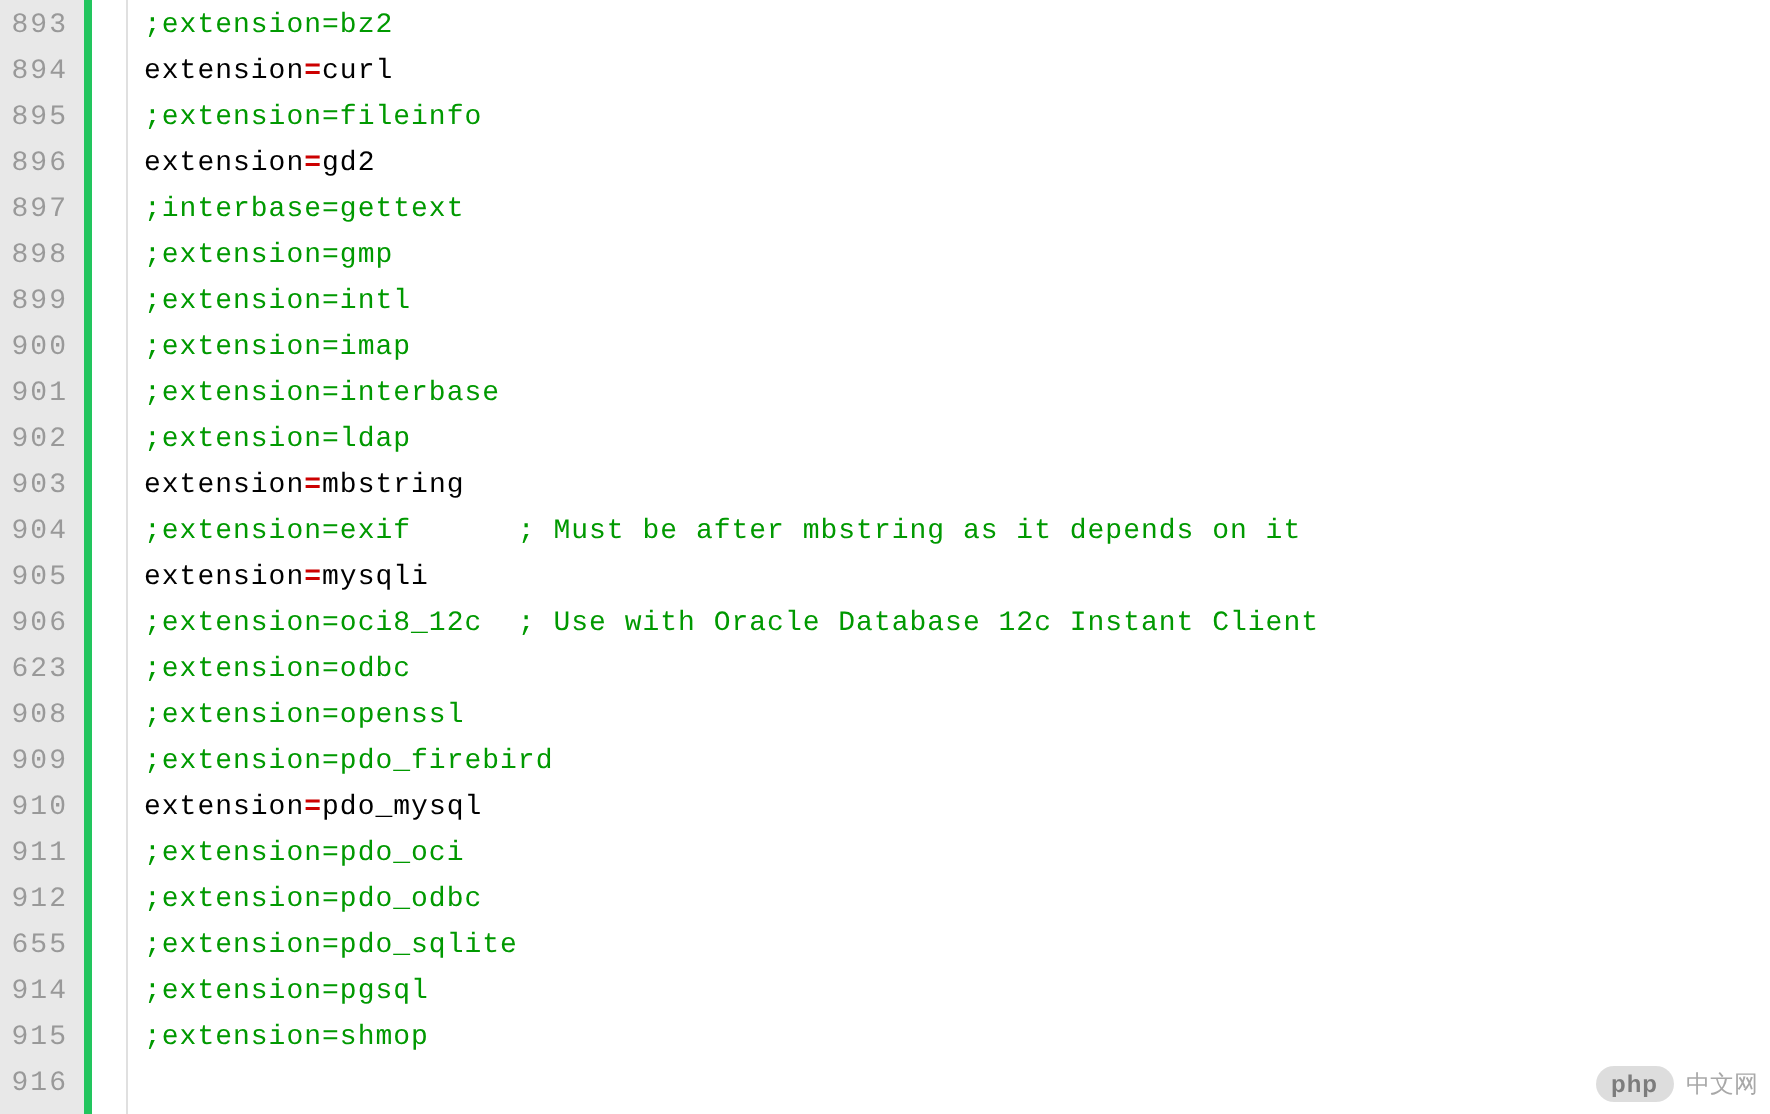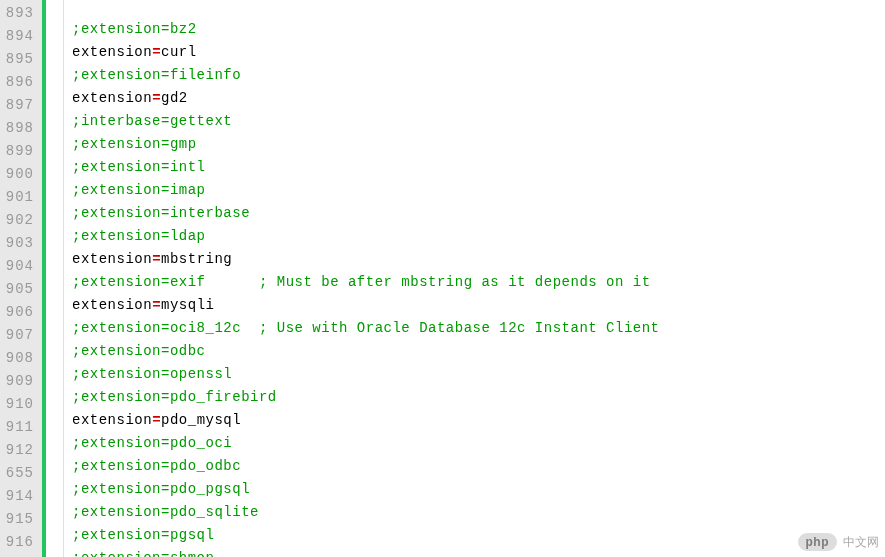--- a/index.html
+++ b/index.html
@@ -35,21 +35,21 @@
       line-height: 23px;
       letter-spacing: 1px;
     }
     .margin {
       width: 18px;
       background: #ffffff;
       border-right: 1px solid #e0e0e0;
     }
     .code {
       flex: 1;
-      padding: 18px 0 2px 8px;
+      padding: 2px 0 2px 8px;
       background: #ffffff;
     }
     .code-line {
       height: 23px;
       line-height: 23px;
       white-space: pre;
       letter-spacing: 0.5px;
     }
     .tok-comment {
       color: #009900;
@@ -100,21 +100,21 @@
       <div class="gutter-line">897</div>
       <div class="gutter-line">898</div>
       <div class="gutter-line">899</div>
       <div class="gutter-line">900</div>
       <div class="gutter-line">901</div>
       <div class="gutter-line">902</div>
       <div class="gutter-line">903</div>
       <div class="gutter-line">904</div>
       <div class="gutter-line">905</div>
       <div class="gutter-line">906</div>
-      <div class="gutter-line">907</div>
+      <div class="gutter-line">623</div>
       <div class="gutter-line">908</div>
       <div class="gutter-line">909</div>
       <div class="gutter-line">910</div>
       <div class="gutter-line">911</div>
       <div class="gutter-line">912</div>
       <div class="gutter-line">655</div>
       <div class="gutter-line">914</div>
       <div class="gutter-line">915</div>
       <div class="gutter-line">916</div>
     </div>
@@ -133,21 +133,20 @@
       <div class="code-line"><span class="tok-key">extension</span><span class="tok-eq">=</span><span class="tok-val">mbstring</span></div>
       <div class="code-line"><span class="tok-comment">;extension=exif      ; Must be after mbstring as it depends on it</span></div>
       <div class="code-line"><span class="tok-key">extension</span><span class="tok-eq">=</span><span class="tok-val">mysqli</span></div>
       <div class="code-line"><span class="tok-comment">;extension=oci8_12c  ; Use with Oracle Database 12c Instant Client</span></div>
       <div class="code-line"><span class="tok-comment">;extension=odbc</span></div>
       <div class="code-line"><span class="tok-comment">;extension=openssl</span></div>
       <div class="code-line"><span class="tok-comment">;extension=pdo_firebird</span></div>
       <div class="code-line"><span class="tok-key">extension</span><span class="tok-eq">=</span><span class="tok-val">pdo_mysql</span></div>
       <div class="code-line"><span class="tok-comment">;extension=pdo_oci</span></div>
       <div class="code-line"><span class="tok-comment">;extension=pdo_odbc</span></div>
-      <div class="code-line"><span class="tok-comment">;extension=pdo_pgsql</span></div>
       <div class="code-line"><span class="tok-comment">;extension=pdo_sqlite</span></div>
       <div class="code-line"><span class="tok-comment">;extension=pgsql</span></div>
       <div class="code-line"><span class="tok-comment">;extension=shmop</span></div>
     </div>
 </div>
 
 <div class="watermark">
   <span class="watermark-pill">php</span>
   <span class="watermark-text">中文网</span>
 </div>

